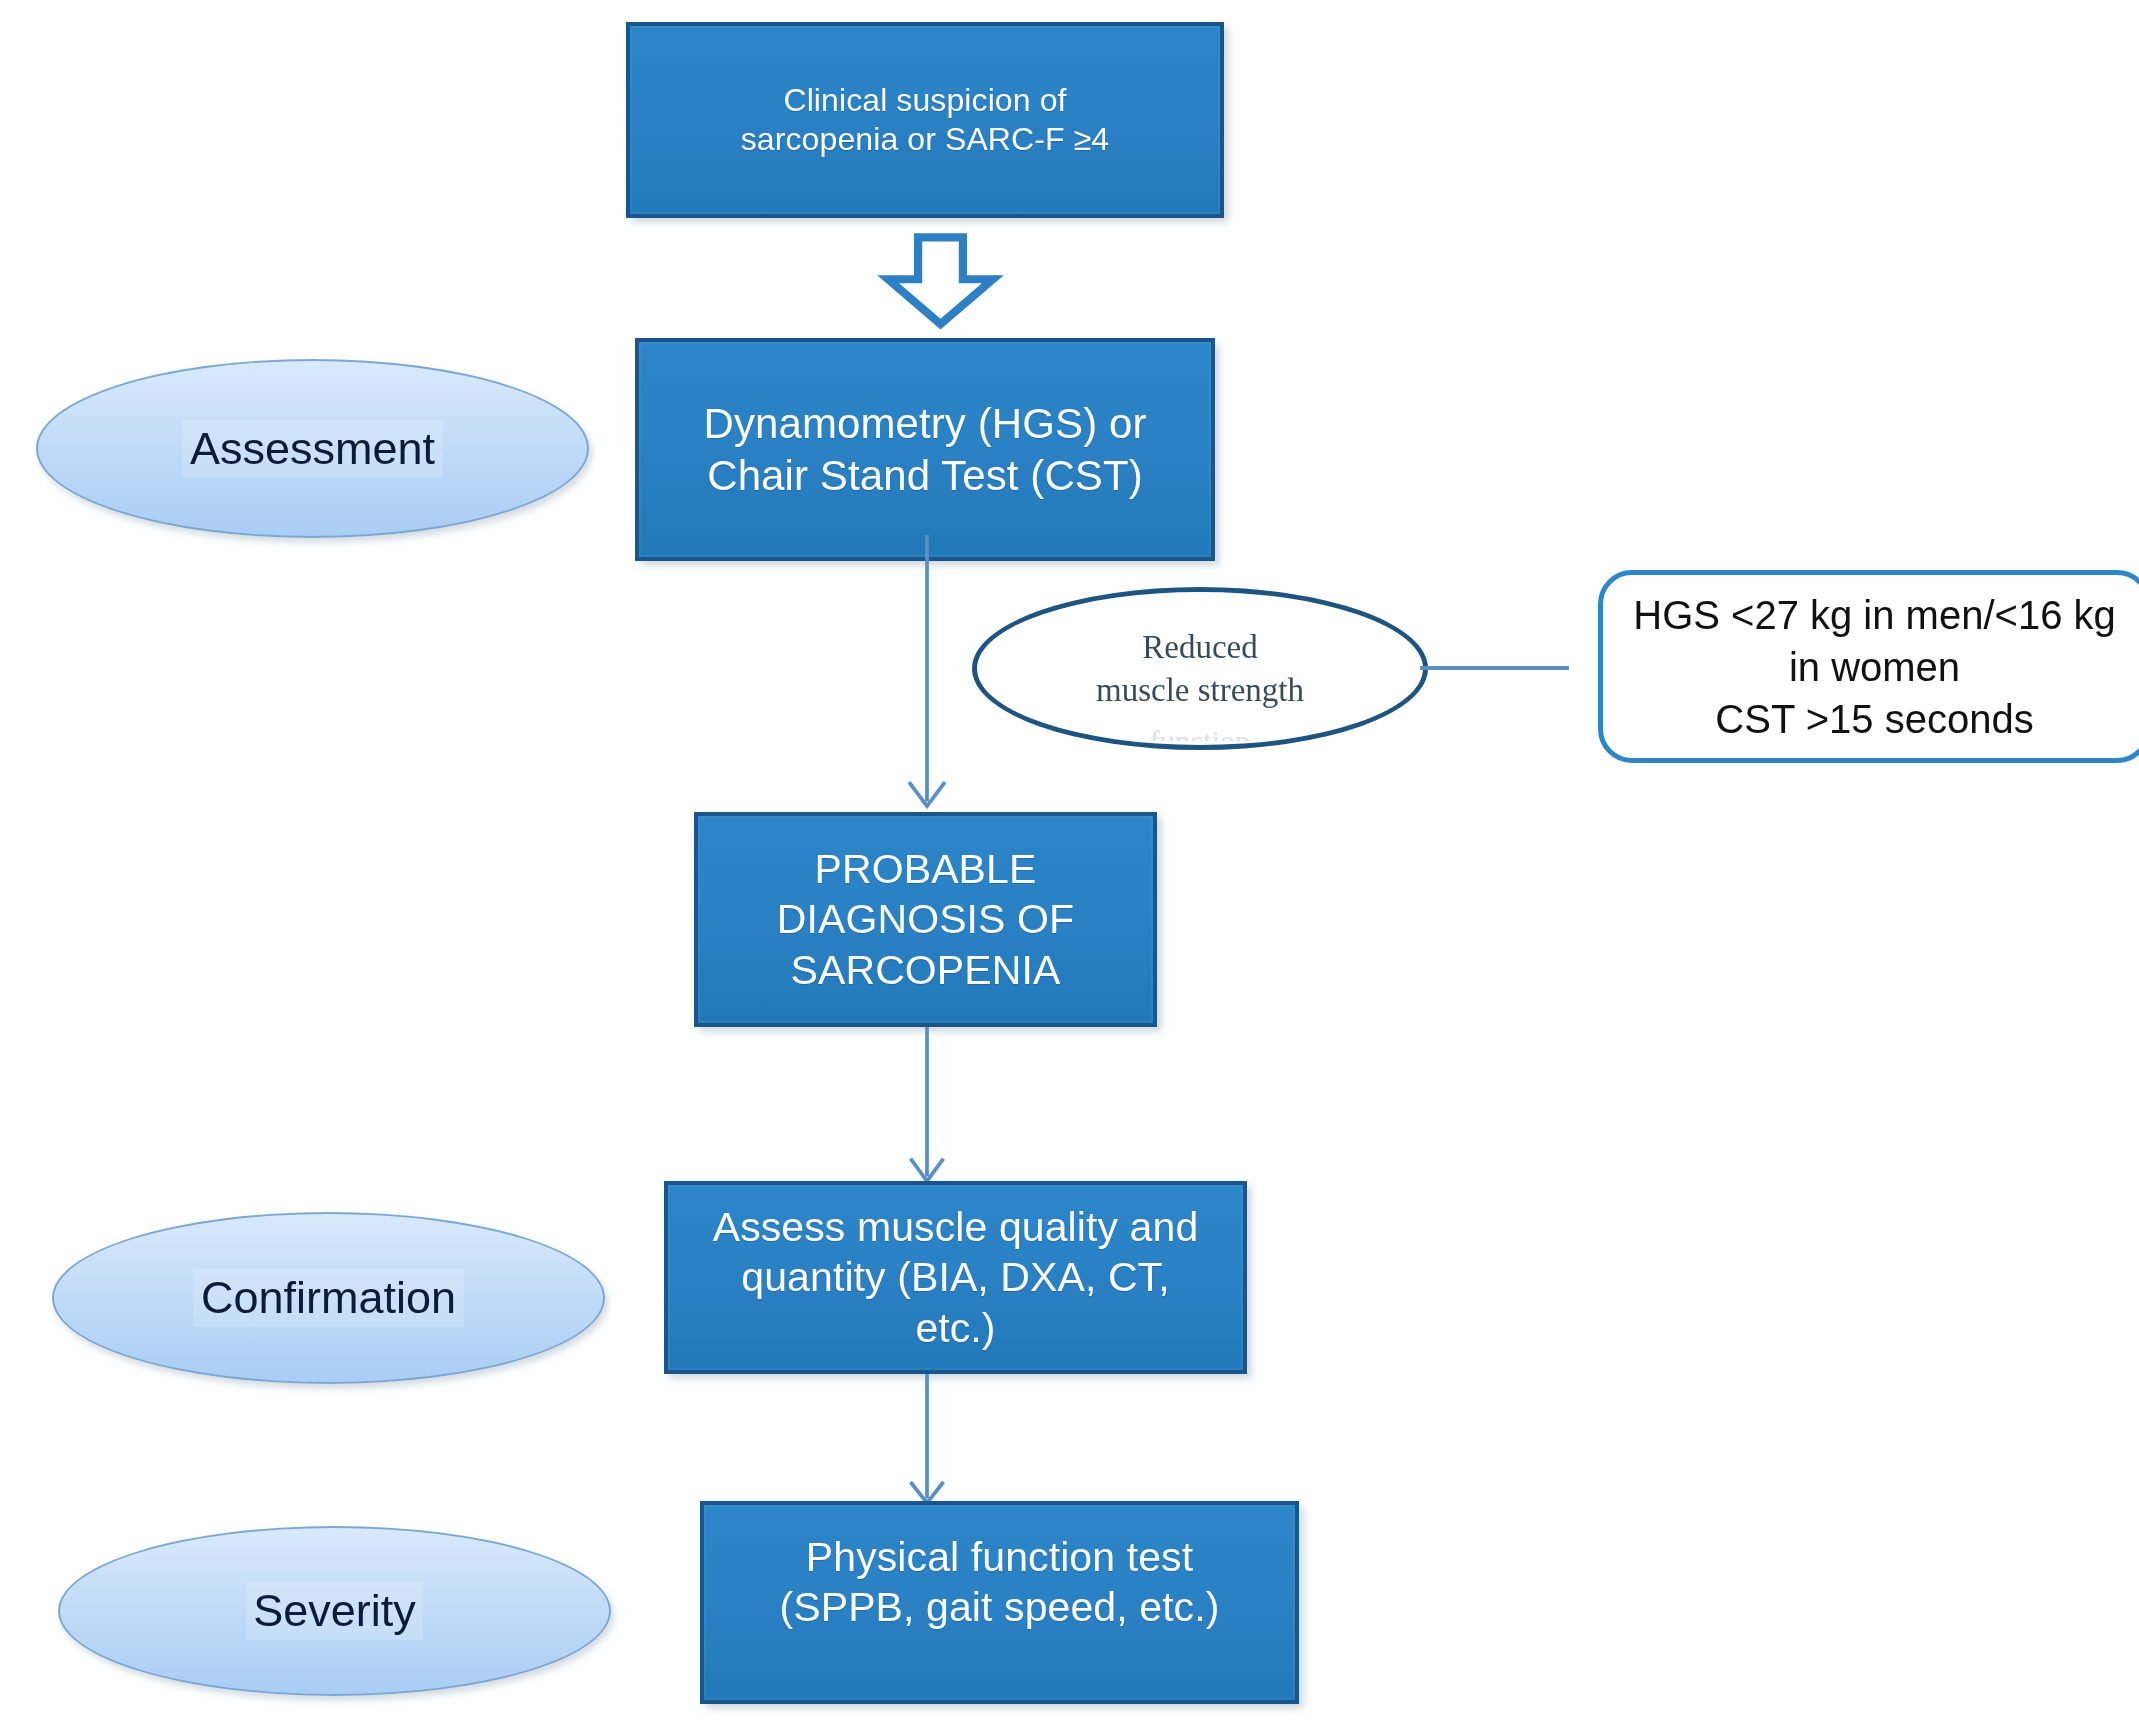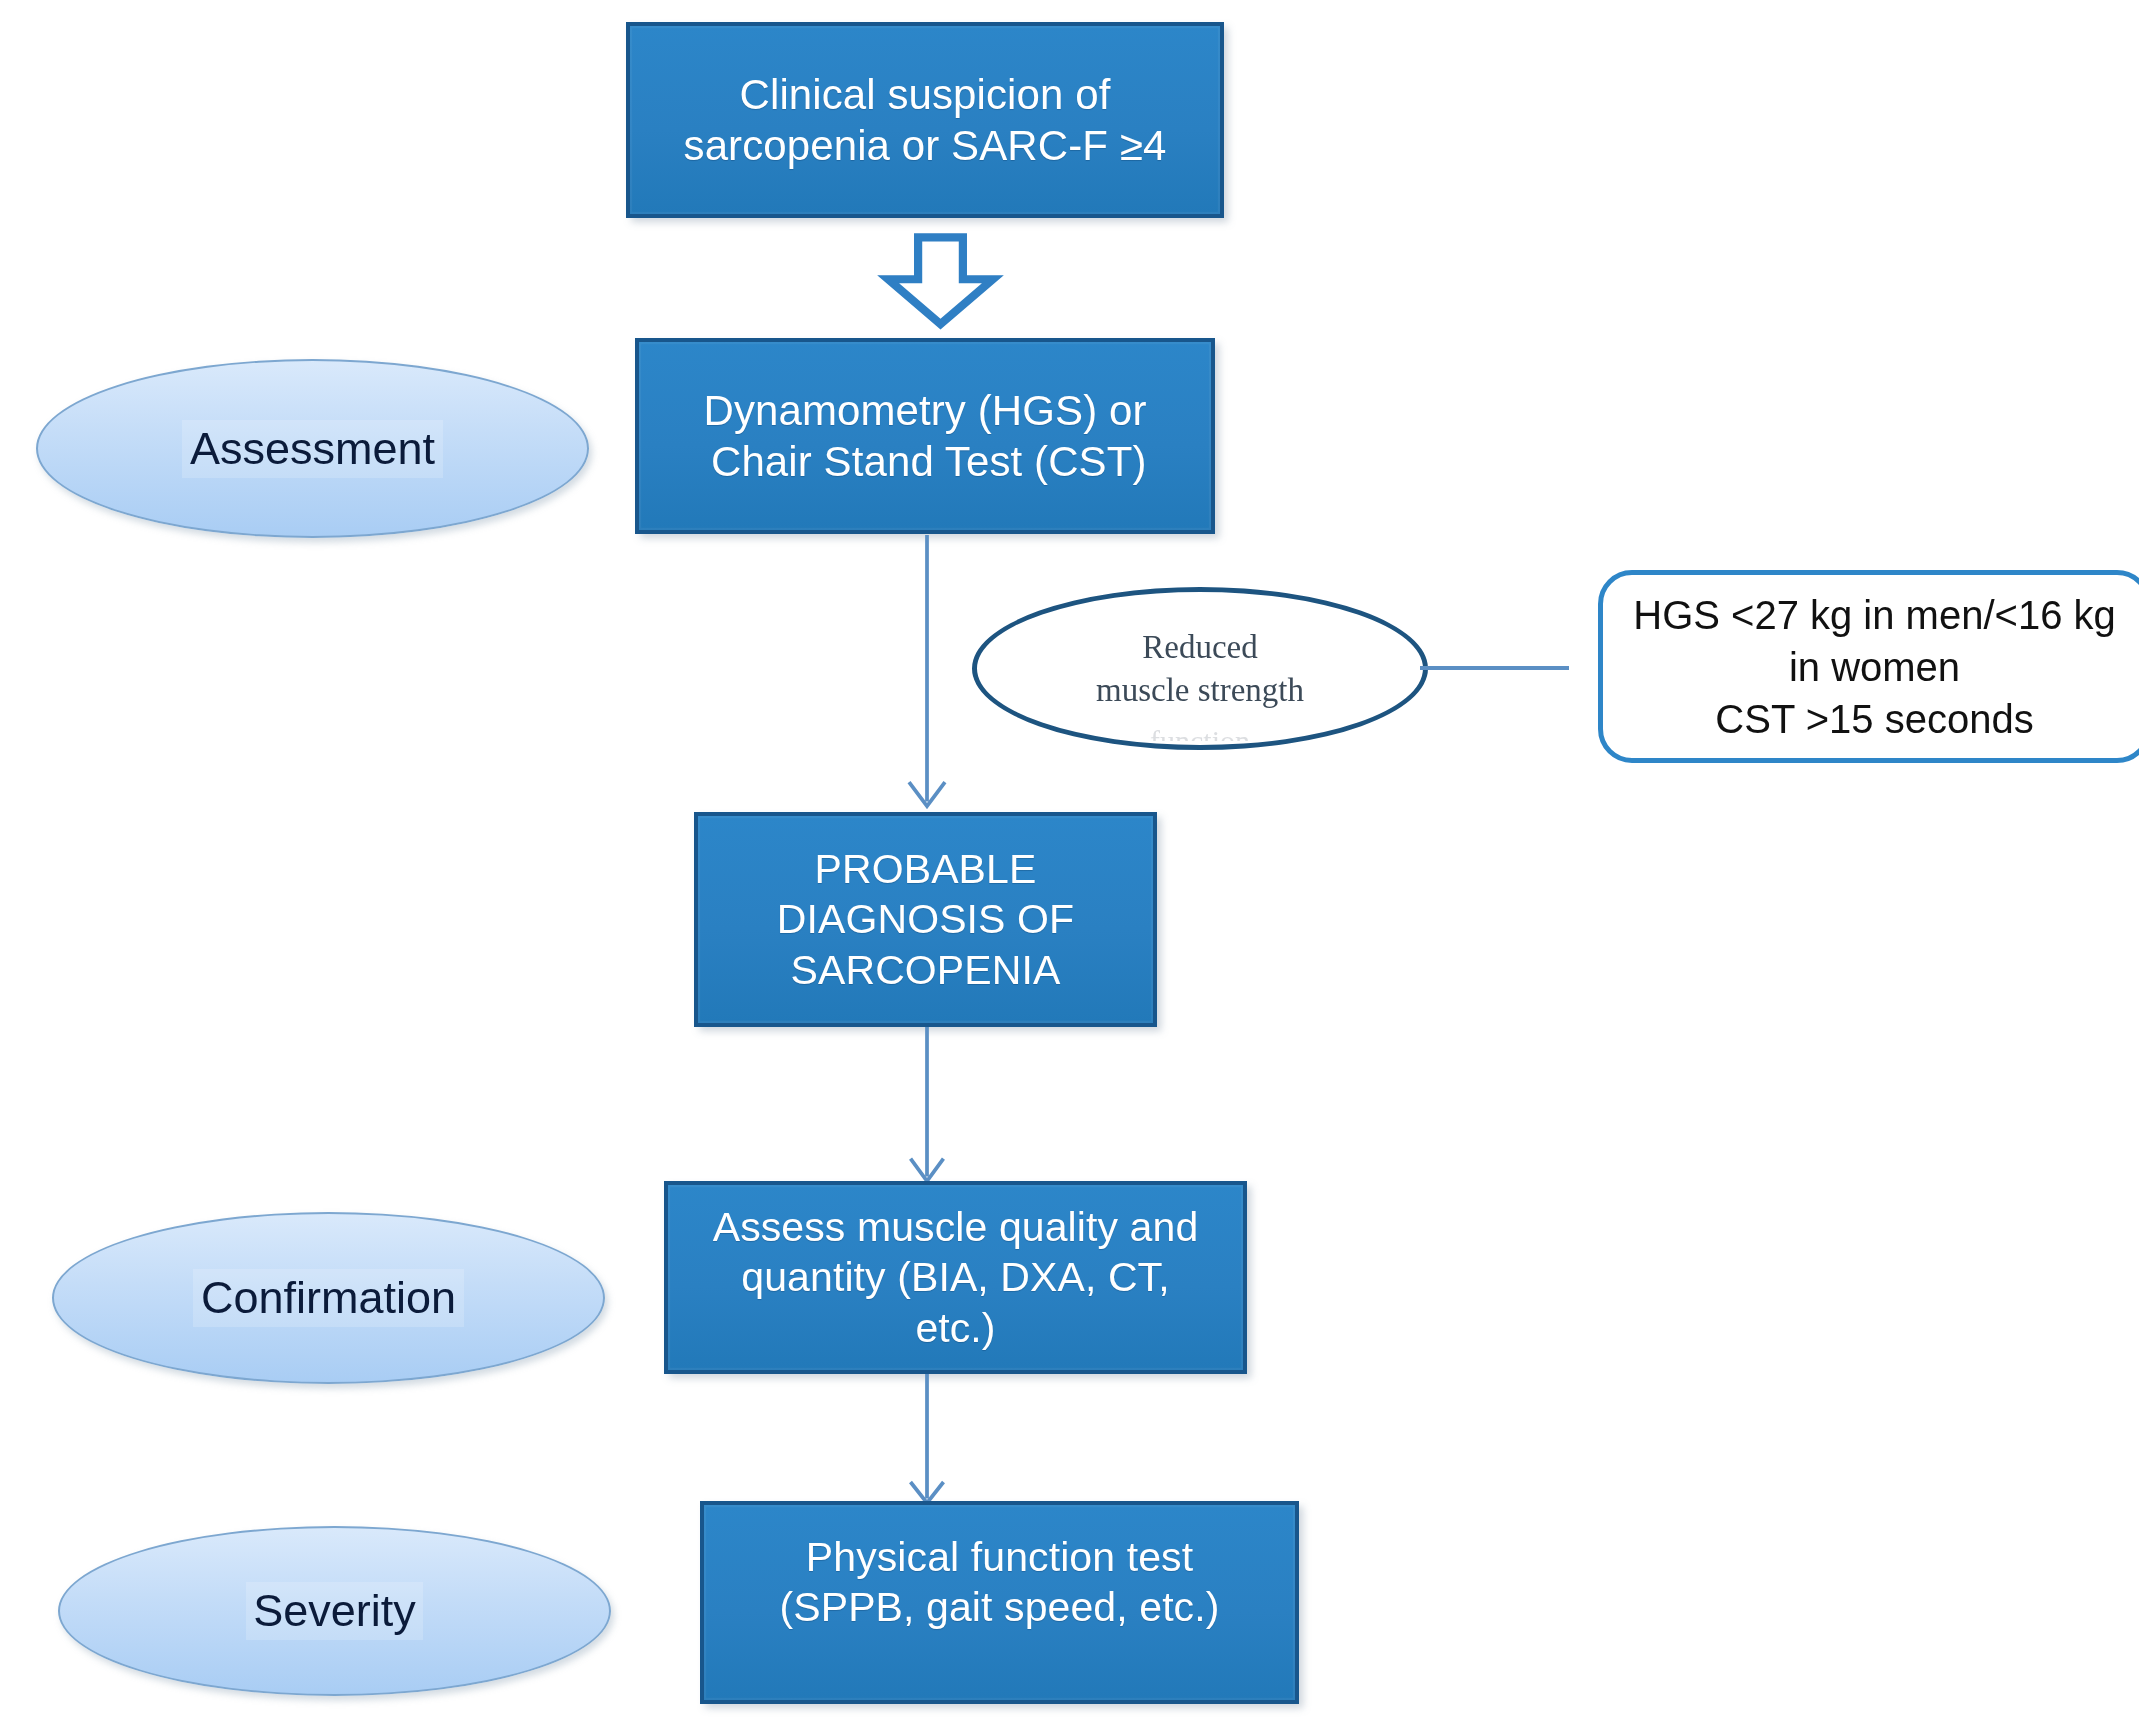--- a/index.html
+++ b/index.html
@@ -134,32 +134,32 @@
   </div>
 
   <div class="stage-ellipse" style="left:36px; top:359px; width:553px; height:179px; font-size:45px;">
     <span class="txt">Assessment</span>
   </div>
 
   <div class="stage-ellipse" style="left:58px; top:1526px; width:553px; height:170px; font-size:45px;">
     <span class="txt">Severity</span>
   </div>
 
-  <div class="proc-box" style="left:626px; top:22.4px; width:598px; height:196px; font-size:42px;">
+  <div class="proc-box" style="left:626px; top:22.4px; width:598px; height:196px; font-size:32px;">
     <span class="txt">Clinical suspicion of
 sarcopenia or SARC-F ≥4</span>
   </div>
 
   <div class="block-arrow" style="left:873px; top:233px; width:135px; height:97px;">
     <svg width="135" height="97" viewBox="0 0 180 130">
       <polygon points="60,6 120,6 120,62 160,62 90,122 20,62 60,62" fill="#ffffff" stroke="#2f7fc4" stroke-width="11" stroke-linejoin="miter"></polygon>
     </svg>
   </div>
 
-  <div class="proc-box" style="left:635px; top:338px; width:580px; height:196px; font-size:42px;text-align:right;">
+  <div class="proc-box" style="left:635px; top:338px; width:580px; height:223px; font-size:42px;">
     <span class="txt">Dynamometry (HGS) or
 Chair Stand Test (CST)</span>
   </div>
 
   <div class="connector" style="left:897px; top:535px; width:60px; height:277px;">
     <svg width="60" height="277" viewBox="0 0 80 370">
       <line x1="40" y1="0" x2="40" y2="356" stroke="#5b8fc4" stroke-width="5"></line>
       <polyline points="16,330 40,362 64,330" fill="none" stroke="#5b8fc4" stroke-width="5"></polyline>
     </svg>
   </div>

